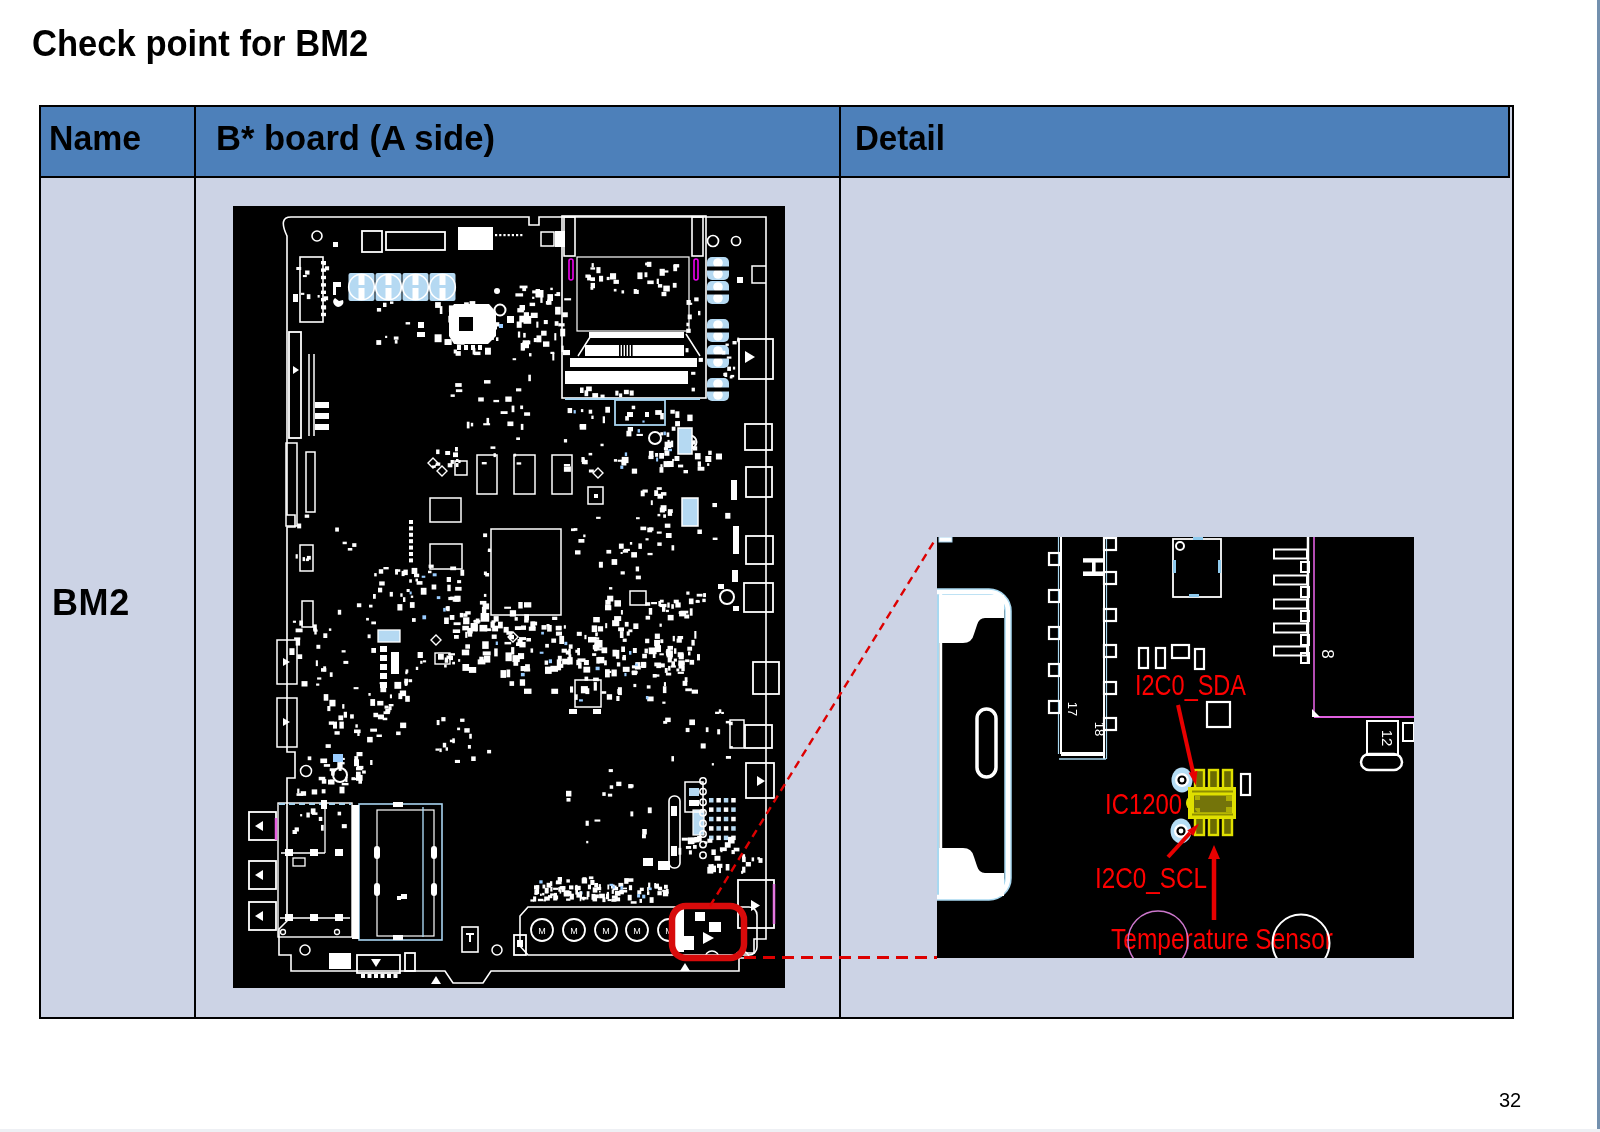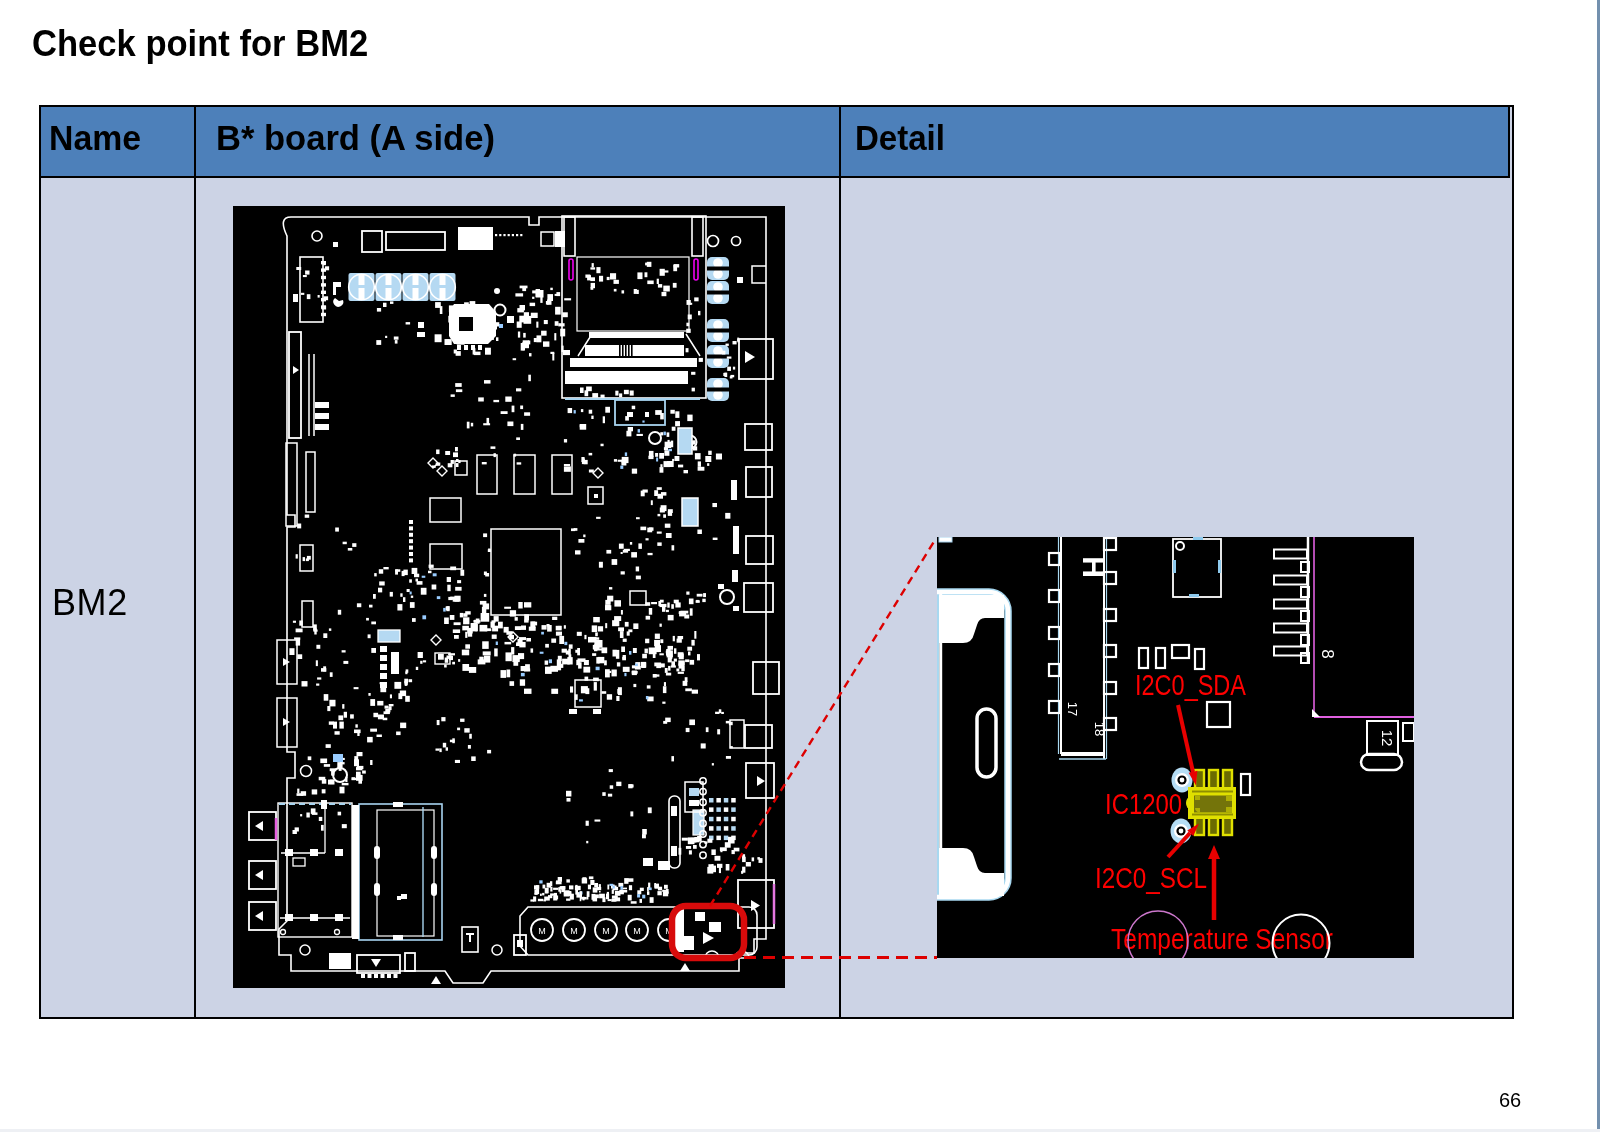--- a/index.html
+++ b/index.html
@@ -15,21 +15,21 @@
 <div class="abs" style="left:49px;top:118px;font-size:35px;font-weight:bold;color:#000;transform:scaleX(0.965);transform-origin:left top;white-space:nowrap">Name</div>
 
 <div class="abs" style="left:216px;top:118px;font-size:35px;font-weight:bold;color:#000;transform:scaleX(0.987);transform-origin:left top;white-space:nowrap">B* board (A side)</div>
 
 <div class="abs" style="left:855px;top:118px;font-size:35px;font-weight:bold;color:#000;transform:scaleX(0.944);transform-origin:left top;white-space:nowrap">Detail</div>
 
 <div class="abs" style="left:194px;top:105px;width:2px;height:912px;background:#000"></div>
 
 <div class="abs" style="left:839px;top:105px;width:2px;height:912px;background:#000"></div>
 
-<div class="abs" style="left:52px;top:582px;font-size:36px;font-weight:normal;letter-spacing:0.6px;color:#000;white-space:nowrap">BM2</div>
+<div class="abs" style="left:52px;top:582px;font-size:36px;font-weight:bold;letter-spacing:0.6px;color:#000;white-space:nowrap">BM2</div>
 
 <svg width="552" height="782" viewBox="0 0 552 782" style="position:absolute;left:233px;top:206px">
     <rect x="0" y="0" width="552" height="782" fill="#000"></rect>
     <path d="M58,11 H296 v8 h10 v-8 H533 V733 h-12 v14 h-15 v18 H258 l-8,12 h-30 l-8,-12 H58 v-16 h-12 v-26 l8,-8 V572 h8 v-26 h-8 V321 h8 v-12 h-8 V30 Q45,11 58,11 Z" fill="none" stroke="#fff" stroke-width="1.6"></path>
     <circle cx="84" cy="30" r="5" fill="none" stroke="#fff" stroke-width="1.6"></circle>
     <rect x="100" y="36" width="5" height="5" fill="#fff"></rect>
     <rect x="129" y="25" width="20" height="21" fill="none" stroke="#fff" stroke-width="1.8"></rect>
     <rect x="153" y="26" width="59" height="18" fill="none" stroke="#fff" stroke-width="1.8"></rect>
     <rect x="225" y="21" width="35" height="23" fill="#fff"></rect>
     <rect x="262.0" y="28" width="2.2" height="2.2" fill="#fff"></rect>
@@ -1394,16 +1394,16 @@
     <line x1="277" y1="383" x2="277" y2="320" stroke="#e80000" stroke-width="4.5"></line>
     <path d="M277,308 l-6,14 h12 z" fill="#e80000"></path>
     <circle cx="221" cy="404" r="30" fill="none" stroke="#cc77cc" stroke-width="1.5"></circle>
     <circle cx="364" cy="406" r="28.5" fill="none" stroke="#fff" stroke-width="2"></circle>
   </svg>
 <svg width="1600" height="1132" viewBox="0 0 1600 1132" style="position:absolute;left:0;top:0;pointer-events:none">
     <line x1="710" y1="906" x2="935" y2="540" stroke="#dd0000" stroke-width="2.4" stroke-dasharray="8,5.5"></line>
     <line x1="744" y1="957.5" x2="937" y2="957.5" stroke="#dd0000" stroke-width="3" stroke-dasharray="12,7"></line>
   </svg>
 
-<div class="abs" style="left:1499px;top:1089px;font-size:20px;color:#000">66</div>
+<div class="abs" style="left:1499px;top:1089px;font-size:20px;color:#000">32</div>
 
 <div class="abs" style="left:1597px;top:0;width:3px;height:1132px;background:#7390ae"></div>
 
 <div class="abs" style="left:0;top:1129px;width:1600px;height:3px;background:#eef0f4"></div>
 </body></html>

